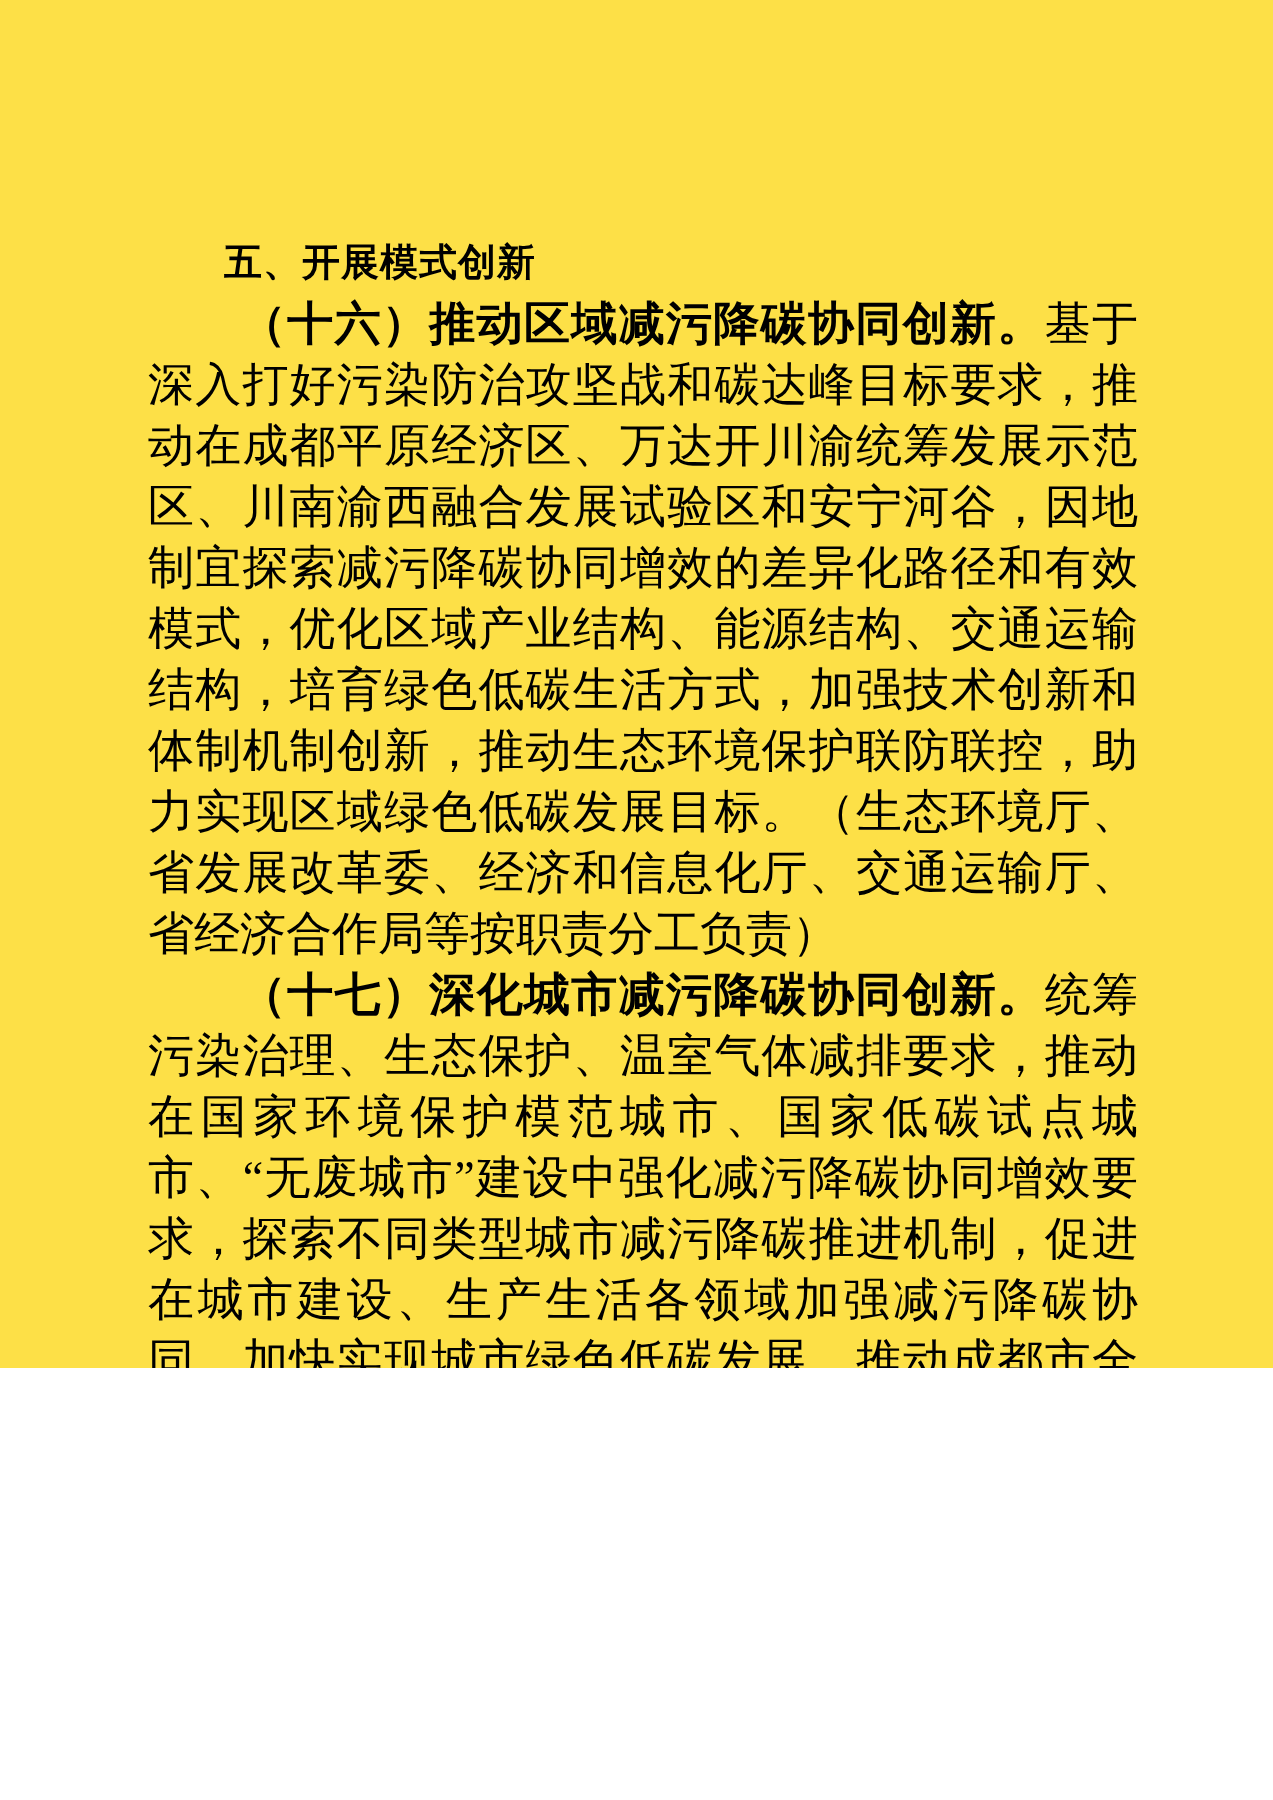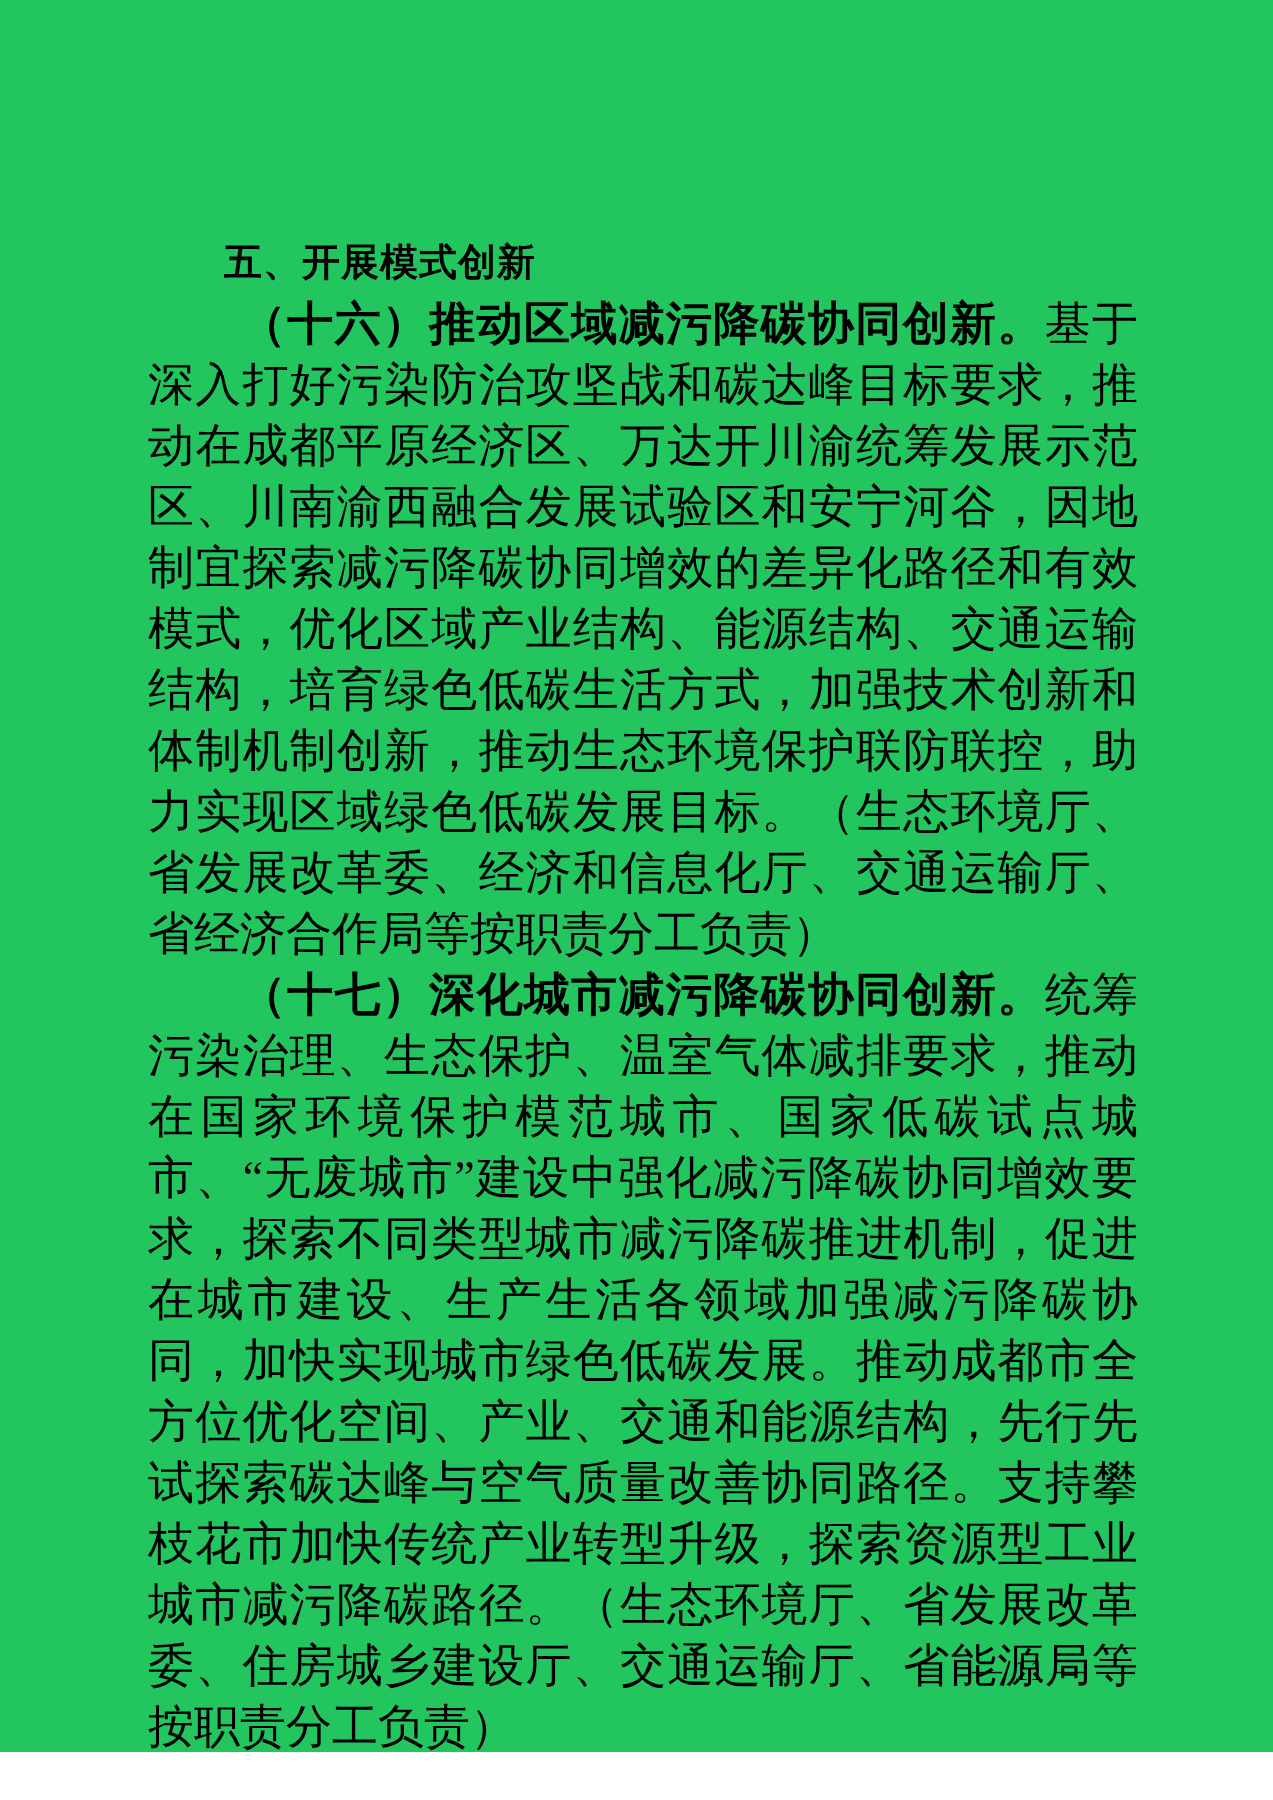--- a/index.html
+++ b/index.html
@@ -3,22 +3,22 @@
 <meta charset="utf-8">
 <style>
   html, body {
     margin: 0;
     padding: 0;
     background: #ffffff;
   }
   .page {
     position: relative;
     width: 1273px;
-    height: 1752px;
-    background: #22c55e;
+    height: 1368px;
+    background: #fde047;
     overflow: hidden;
     color: #000000;
   }
   .content {
     position: absolute;
     left: 148px;
     top: 232px;
     width: 990px;
   }
   .heading {

